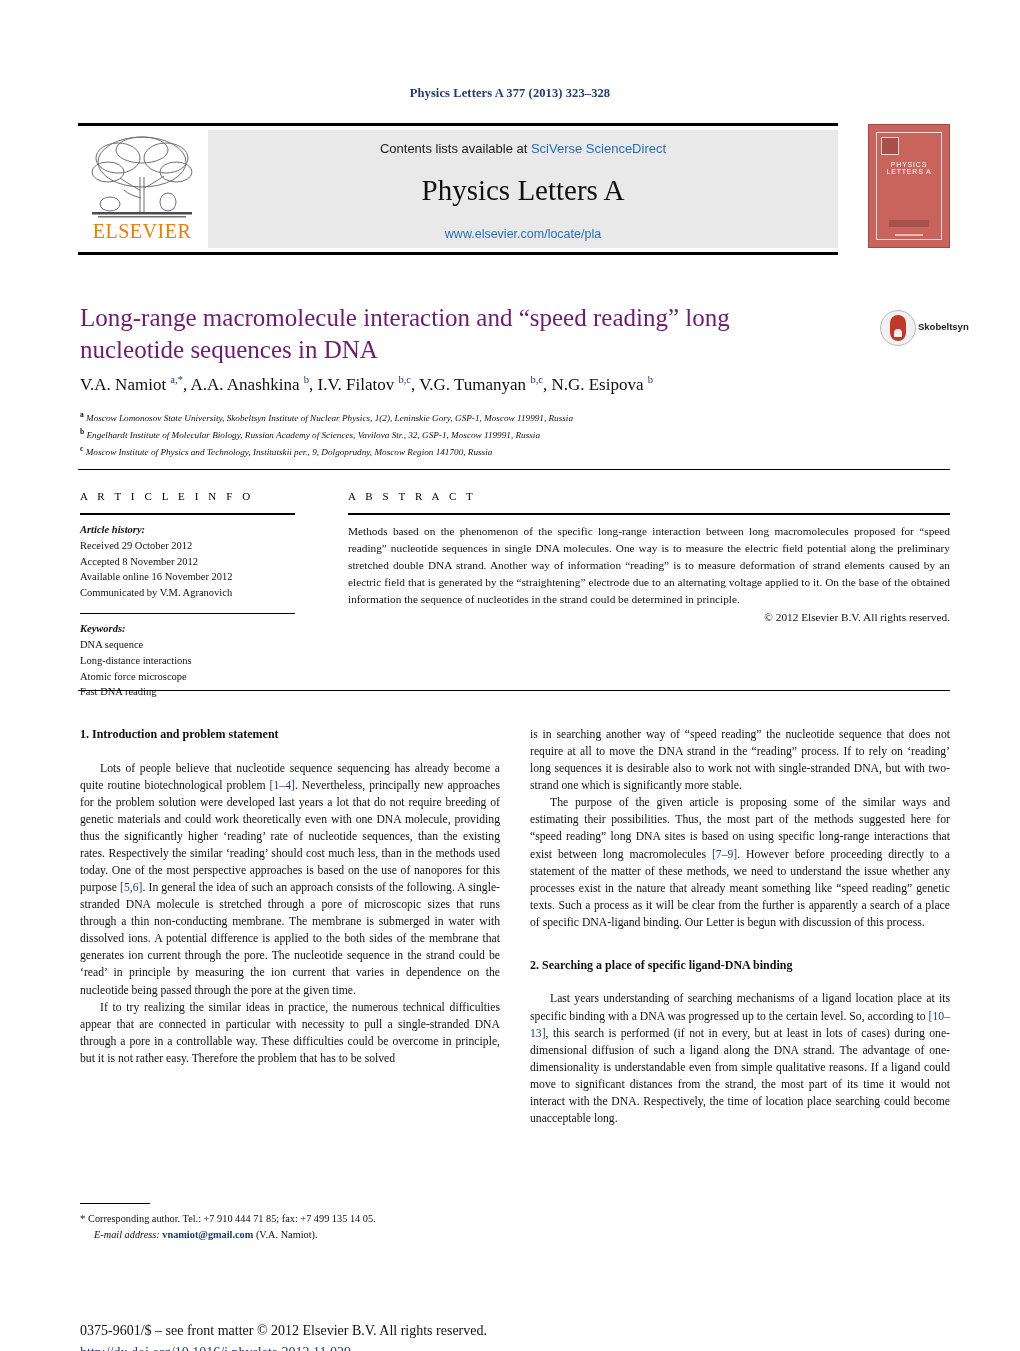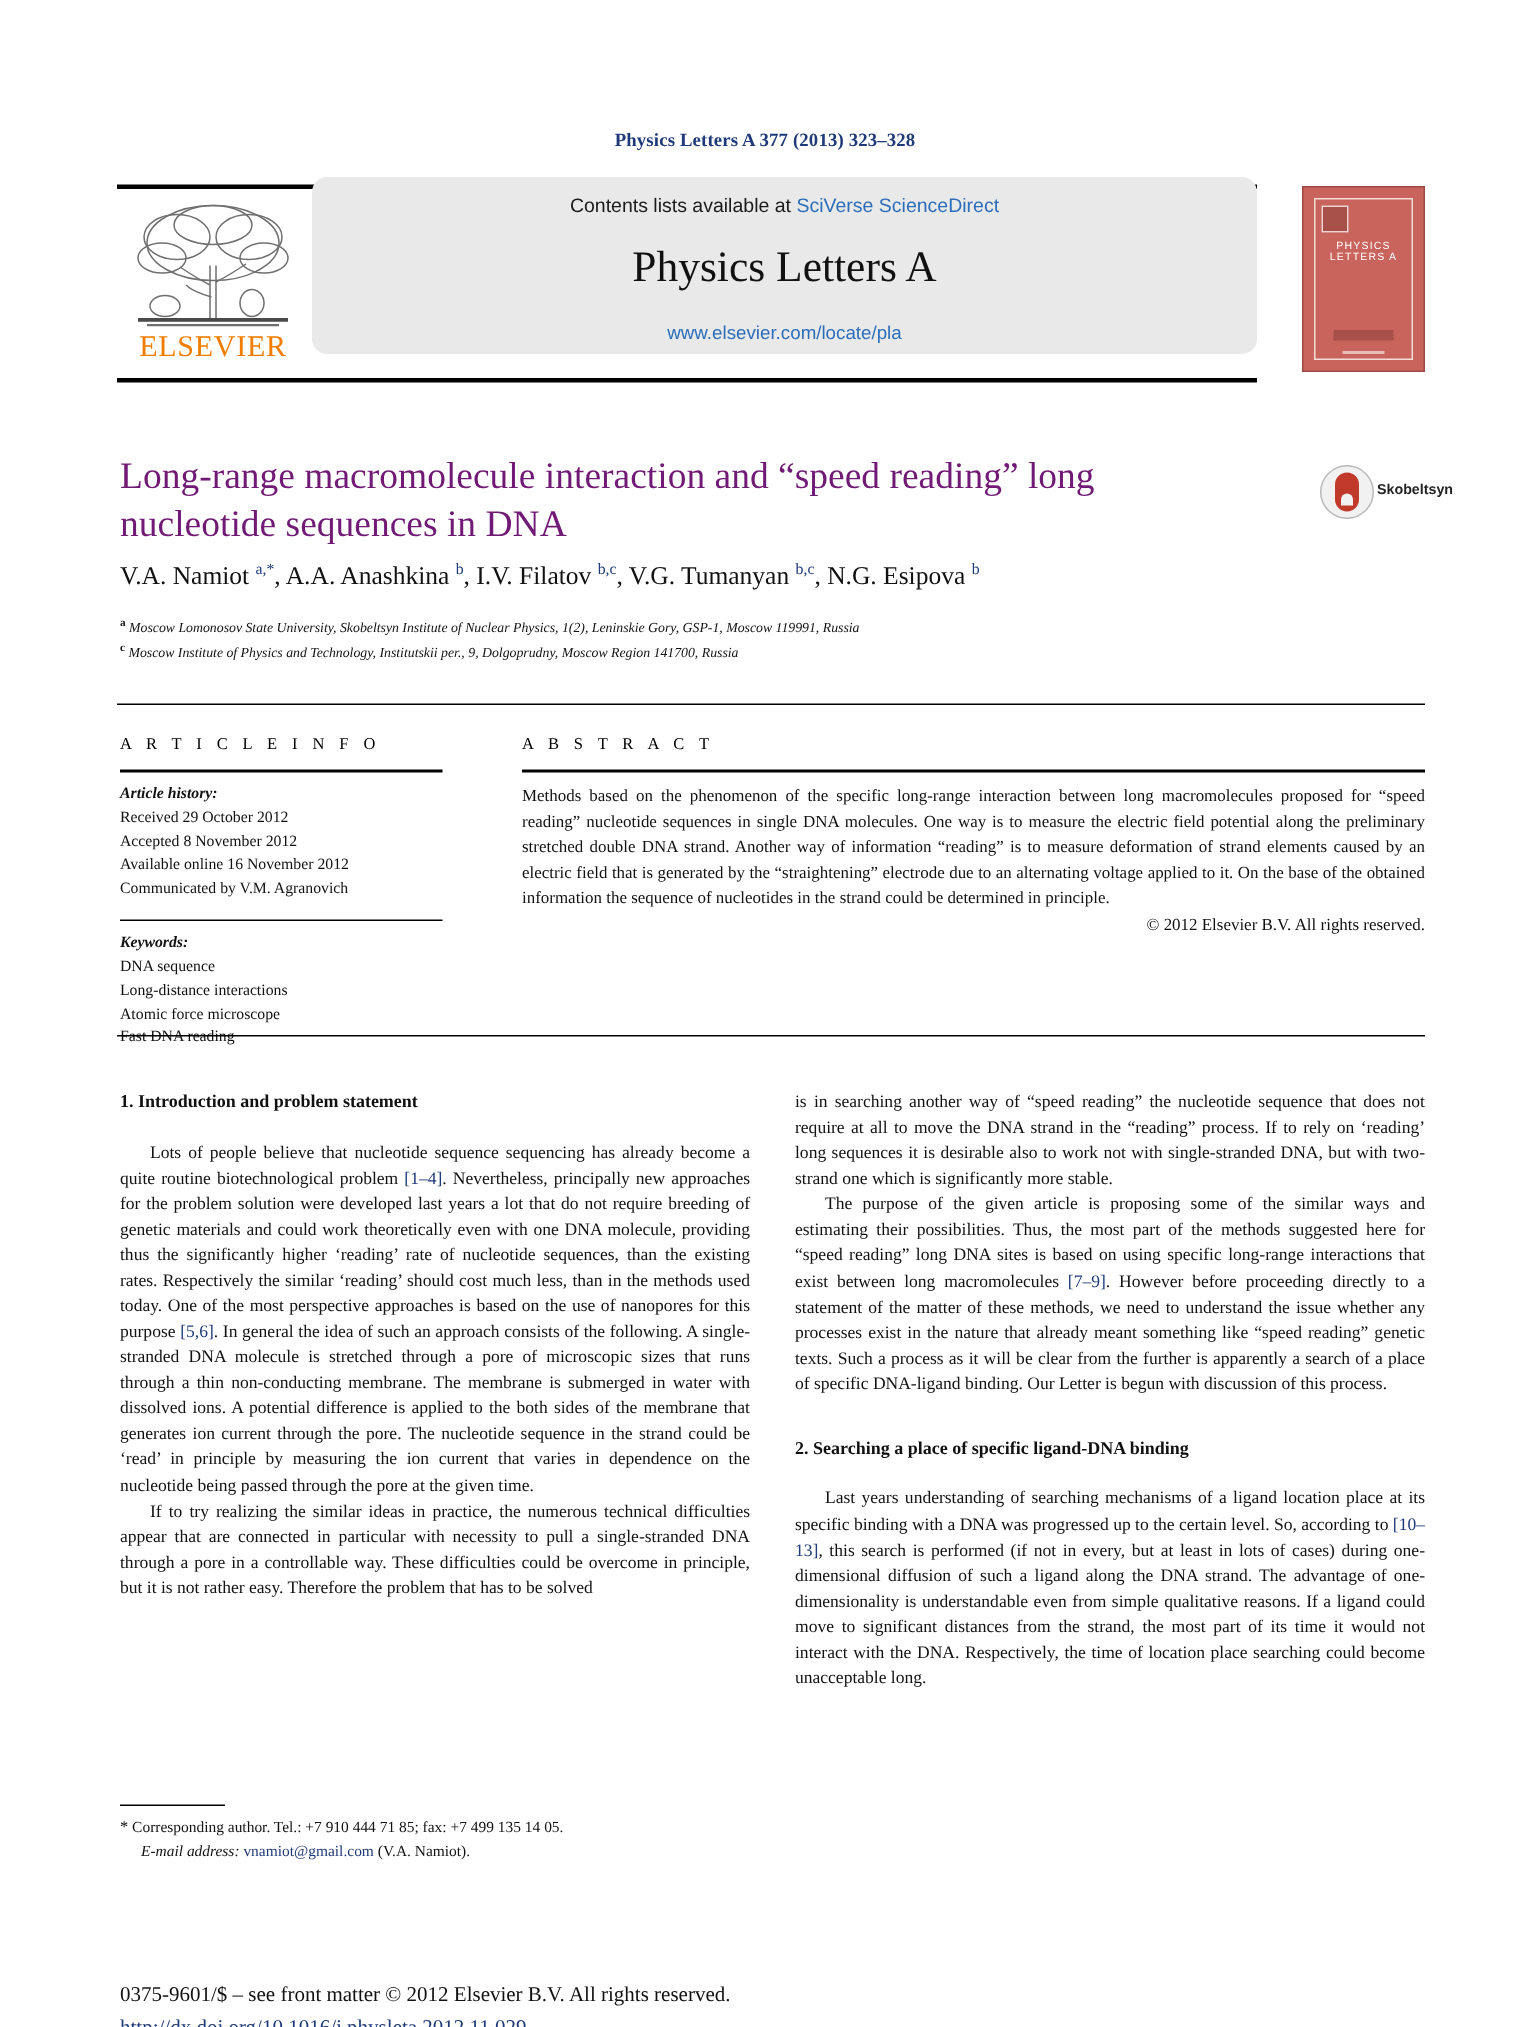--- a/index.html
+++ b/index.html
@@ -46,26 +46,25 @@
     position: absolute;
     left: 78px;
     top: 232px;
     width: 760px;
     height: 3px;
     background: #000;
   }
   .band {
     position: absolute;
     left: 208px;
-    top: 98px;
+    top: 110px;
     width: 630px;
     height: 118px;
     background: #e9e9e9;
     text-align: center;
-    border-radius: 10px;
   }
   .band .contents {
     margin-top: 11px;
     font-size: 13px;
     font-family: "Liberation Sans", sans-serif;
     color: #1a1a1a;
   }
   .band .contents a {
     color: #2a6ebb;
     text-decoration: none;
@@ -356,21 +355,21 @@
     position: absolute;
     left: 80px;
     top: 1190px;
     width: 420px;
     font-size: 10.3px;
     line-height: 1.5;
     color: #111;
   }
   .footnote .star { font-size: 11px; }
   .footnote .em { font-style: italic; }
-  .footnote a { color: #1f3a78; text-decoration: none; }
+  .footnote a { color: #1f3a78; text-decoration: none; font-weight: bold; }
 
   .imprint {
     position: absolute;
     left: 80px;
     top: 1300px;
     width: 460px;
     font-size: 14px;
     line-height: 1.55;
     color: #111;
   }
@@ -435,20 +434,24 @@
   </div>
 
   <div class="authors">V.A. Namiot <sup>a,*</sup>, A.A. Anashkina <sup>b</sup>, I.V. Filatov <sup>b,c</sup>, V.G. Tumanyan <sup>b,c</sup>, N.G. Esipova <sup>b</sup></div>
 
   <div class="affils">
     <div>
       <sup>a</sup>
       <span>Moscow Lomonosov State University, Skobeltsyn Institute of Nuclear Physics, 1(2), Leninskie Gory, GSP-1, Moscow 119991, Russia</span>
     </div>
     <div>
+      <sup>b</sup>
+      <span>Engelhardt Institute of Molecular Biology, Russian Academy of Sciences, Vavilova Str., 32, GSP-1, Moscow 119991, Russia</span>
+    </div>
+    <div>
       <sup>c</sup>
       <span>Moscow Institute of Physics and Technology, Institutskii per., 9, Dolgoprudny, Moscow Region 141700, Russia</span>
     </div>
   </div>
 
   <div class="block-rule-top"></div>
 
   <div class="info-col">
     <div class="sec-head">A R T I C L E    I N F O</div>
     <div class="rule"></div>

